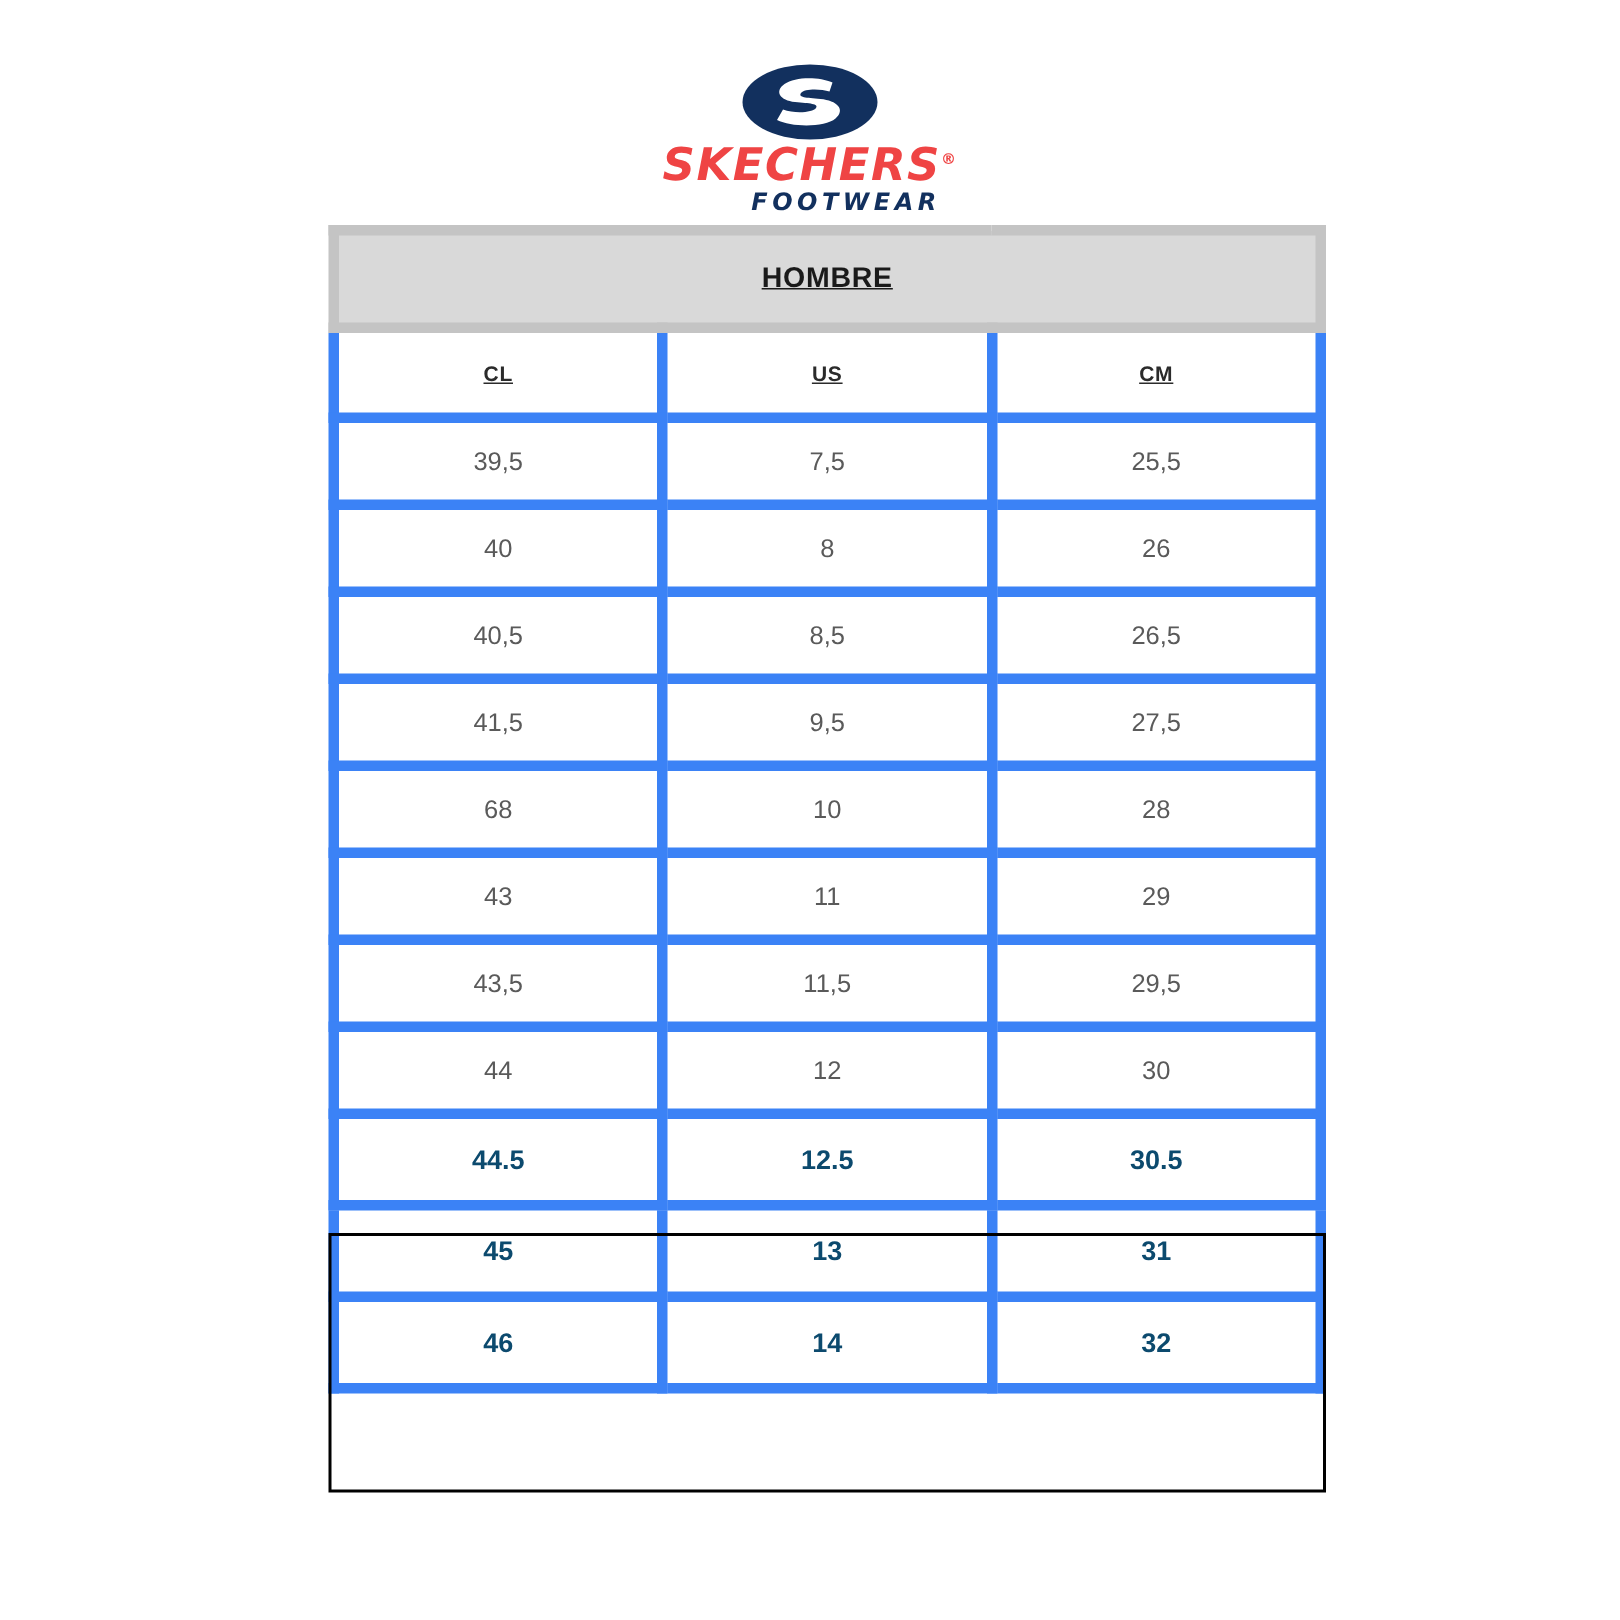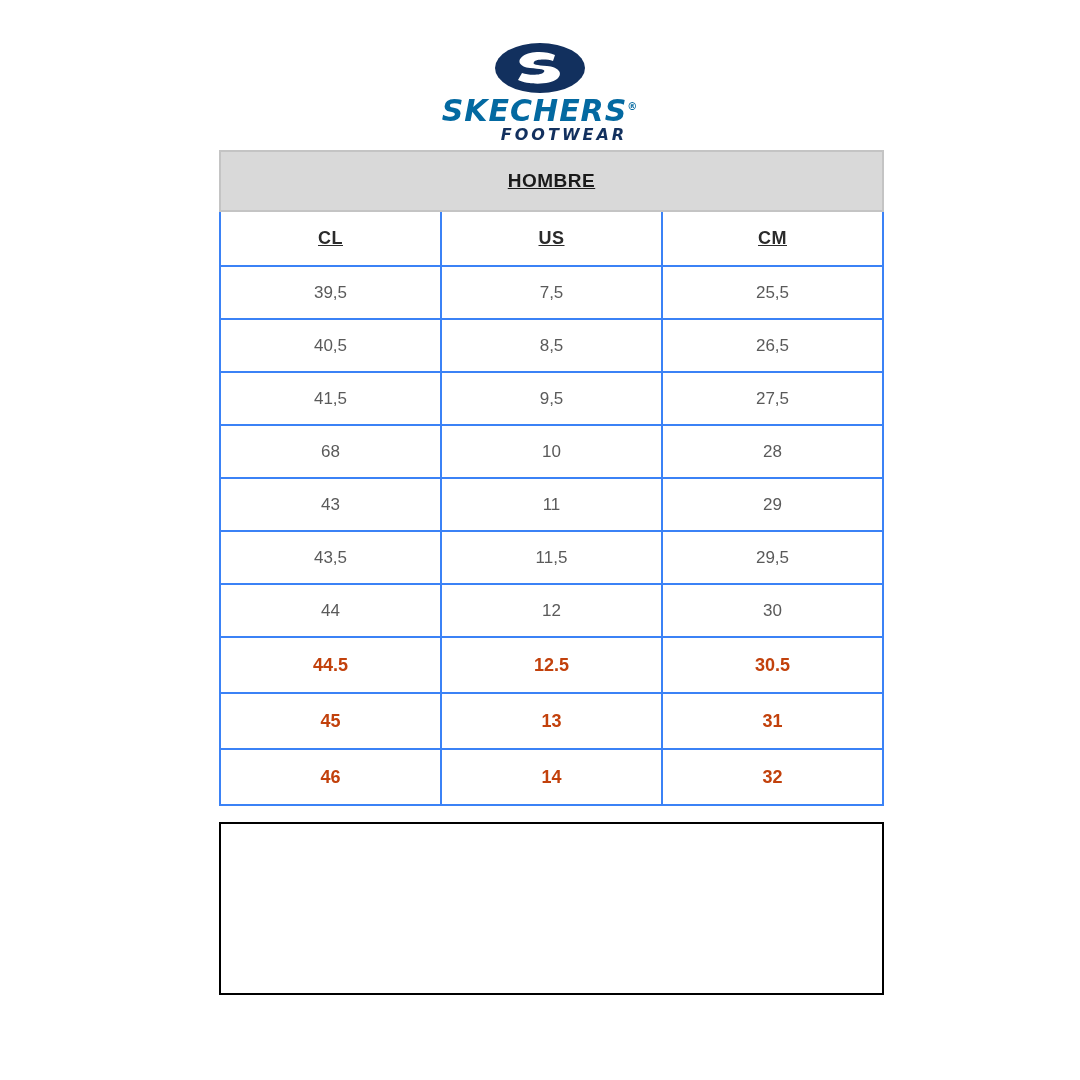--- a/index.html
+++ b/index.html
@@ -42,21 +42,21 @@
     display: flex;
     flex-direction: column;
     align-items: center;
   }
   .logo-word .main {
     font-family: "DejaVu Sans", sans-serif;
     font-weight: bold;
     font-style: italic;
     font-size: 30px;
     letter-spacing: 1px;
-    color: #0369a1;
+    color: #ef4444;
     line-height: 1;
   }
   .logo-word .main sup {
     font-size: 10px;
     vertical-align: super;
   }
   .logo-word .sub {
     font-family: "DejaVu Sans", sans-serif;
     font-weight: bold;
     font-style: italic;
@@ -75,51 +75,51 @@
     top: 150px;
     width: 665px;
   }
   table.size-table {
     border-collapse: collapse;
     width: 100%;
     table-layout: fixed;
   }
   table.size-table td,
   table.size-table th {
-    border: 2px solid #3b82f6;
+    border: 7px solid #3b82f6;
     text-align: center;
     font-weight: normal;
     color: #5a5a5a;
     font-size: 17px;
     padding: 0;
   }
   tr.header-row td {
     background: #d9d9d9;
     height: 58px;
     font-size: 19px;
     font-weight: bold;
     color: #1a1a1a;
     text-decoration: underline;
     letter-spacing: 0.5px;
     border-color: #c4c4c4;
   }
   tr.subheader-row td {
     height: 53px;
-    font-size: 18px;
+    font-size: 14px;
     font-weight: bold;
     color: #2b2b2b;
     text-decoration: underline;
     letter-spacing: 0.5px;
   }
   tr.data-row td {
     height: 51px;
   }
   tr.bold-row td {
     font-weight: bold;
-    color: #c2410c;
+    color: #0c4a6e;
     font-size: 18px;
     height: 54px;
   }
   
   .overlay-box {
     position: absolute;
     left: 0;
     top: 672px;
     width: 665px;
     height: 173px;
@@ -157,20 +157,25 @@
           <td>US</td>
           <td>CM</td>
         </tr>
 
         <tr class="data-row">
           <td>39,5</td>
           <td>7,5</td>
           <td>25,5</td>
         </tr>
         <tr class="data-row">
+          <td>40</td>
+          <td>8</td>
+          <td>26</td>
+        </tr>
+        <tr class="data-row">
           <td>40,5</td>
           <td>8,5</td>
           <td>26,5</td>
         </tr>
         <tr class="data-row">
           <td>41,5</td>
           <td>9,5</td>
           <td>27,5</td>
         </tr>
         <tr class="data-row">

